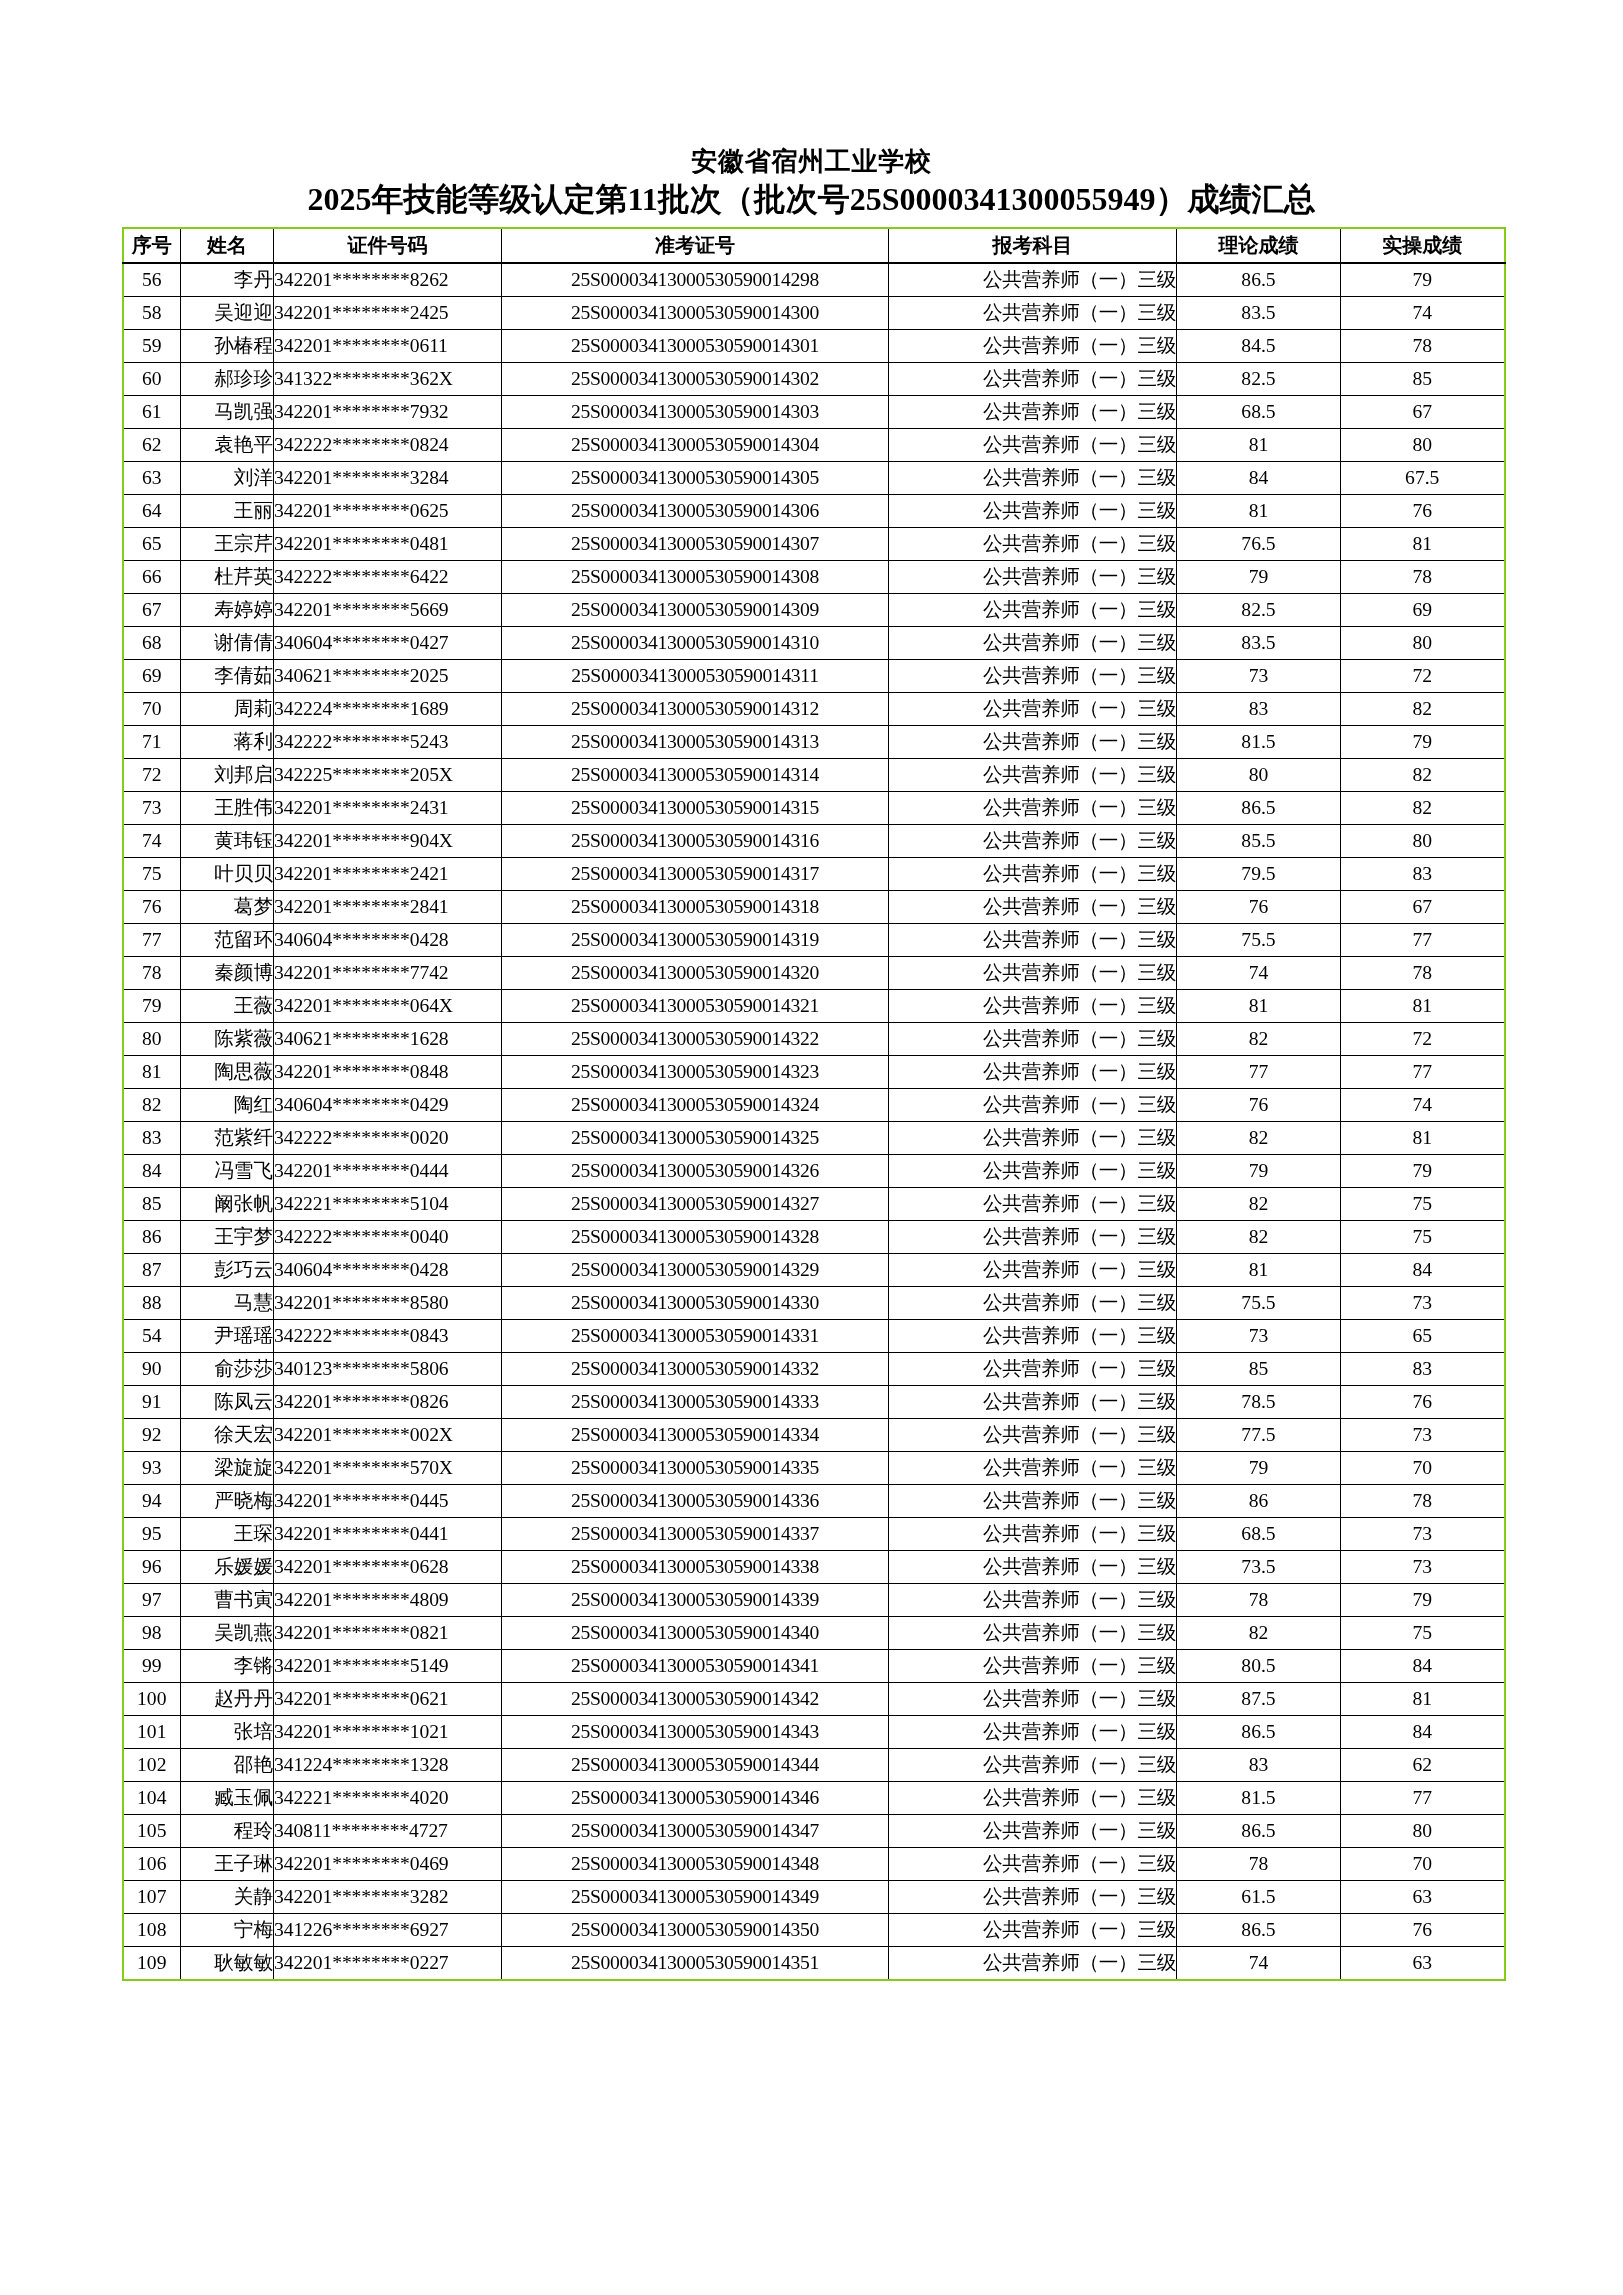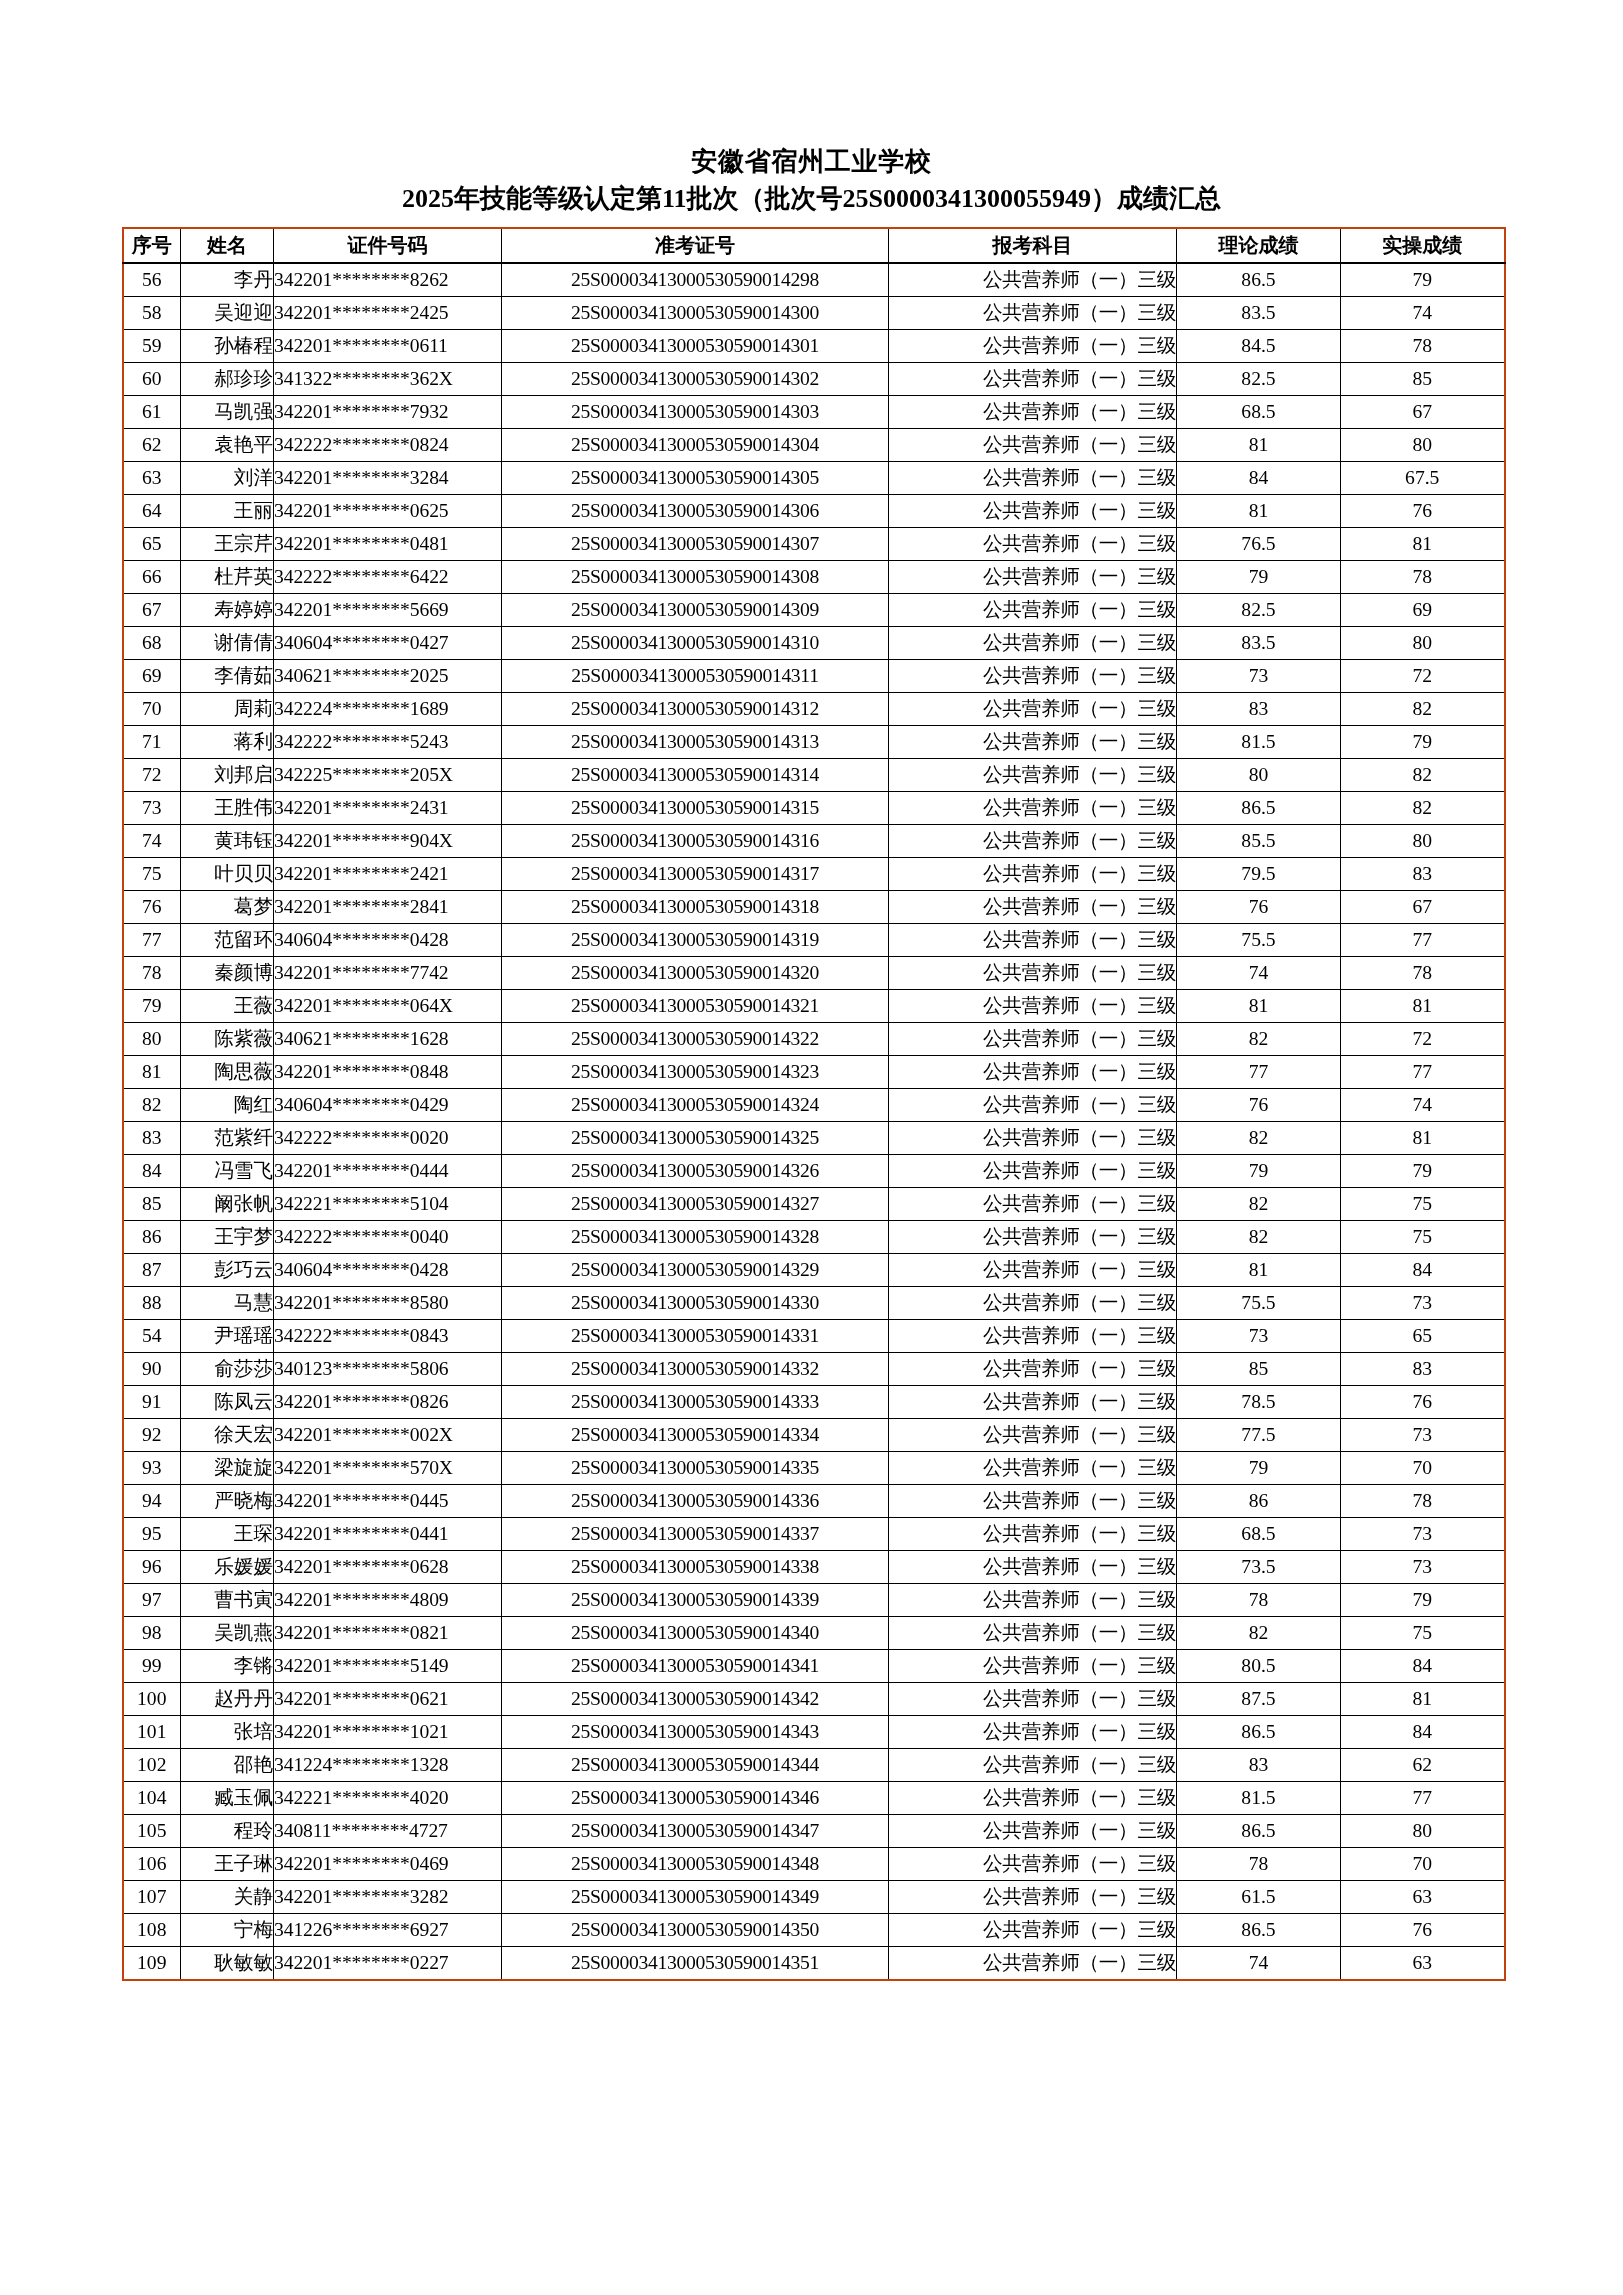--- a/index.html
+++ b/index.html
@@ -25,34 +25,34 @@
     text-align: center;
     padding-top: 143px;
   }
   .title-line1 {
     font-size: 26px;
     font-weight: bold;
     line-height: 37px;
     letter-spacing: 0.7px;
   }
   .title-line2 {
-    font-size: 26px;
+    font-size: 32px;
     font-weight: bold;
     line-height: 38px;
     letter-spacing: 0px;
   }
   .table-wrap {
     margin: 9.2px auto 0 auto;
     width: 1380px;
   }
   table.grades {
     border-collapse: collapse;
     table-layout: fixed;
     width: 1380px;
-    border: 2px solid #c2410c;
+    border: 2px solid #84cc16;
   }
   table.grades col.c-seq    { width: 58px; }
   table.grades col.c-name   { width: 93px; }
   table.grades col.c-idno   { width: 228px; }
   table.grades col.c-ticket { width: 387px; }
   table.grades col.c-subject{ width: 288px; }
   table.grades col.c-theory { width: 164px; }
   table.grades col.c-prac   { width: 164px; }
 
   table.grades th, table.grades td {

